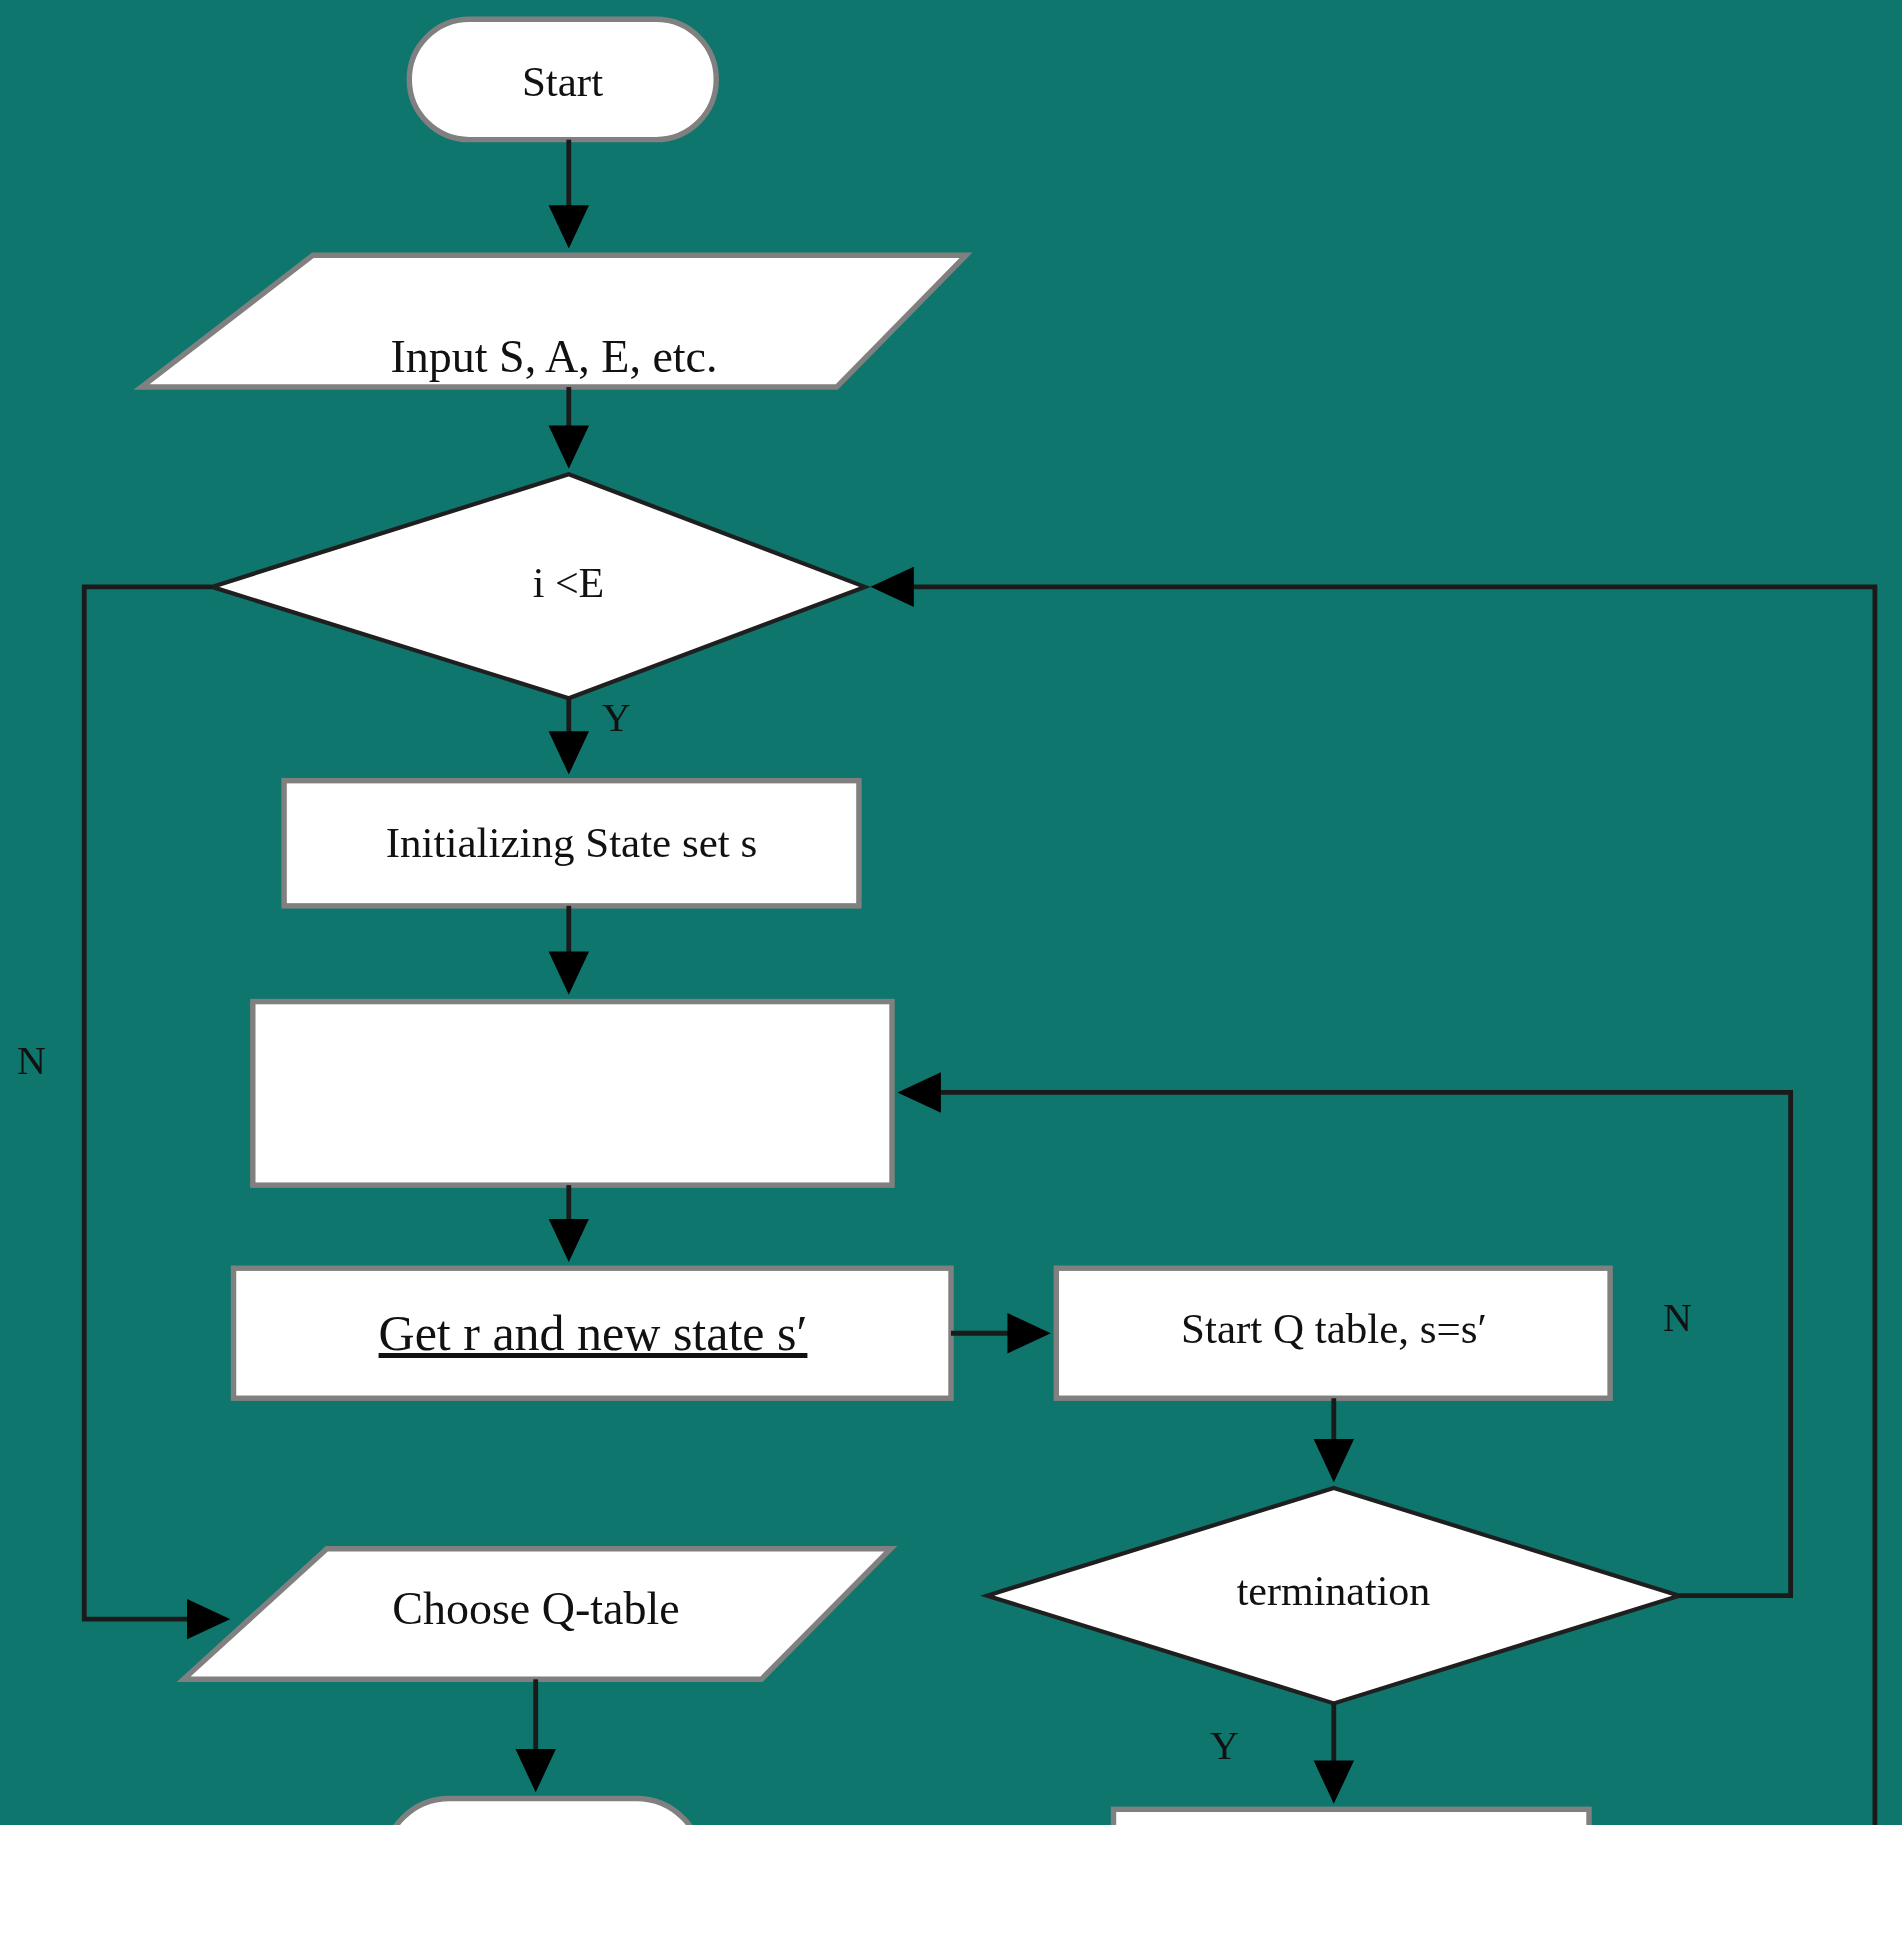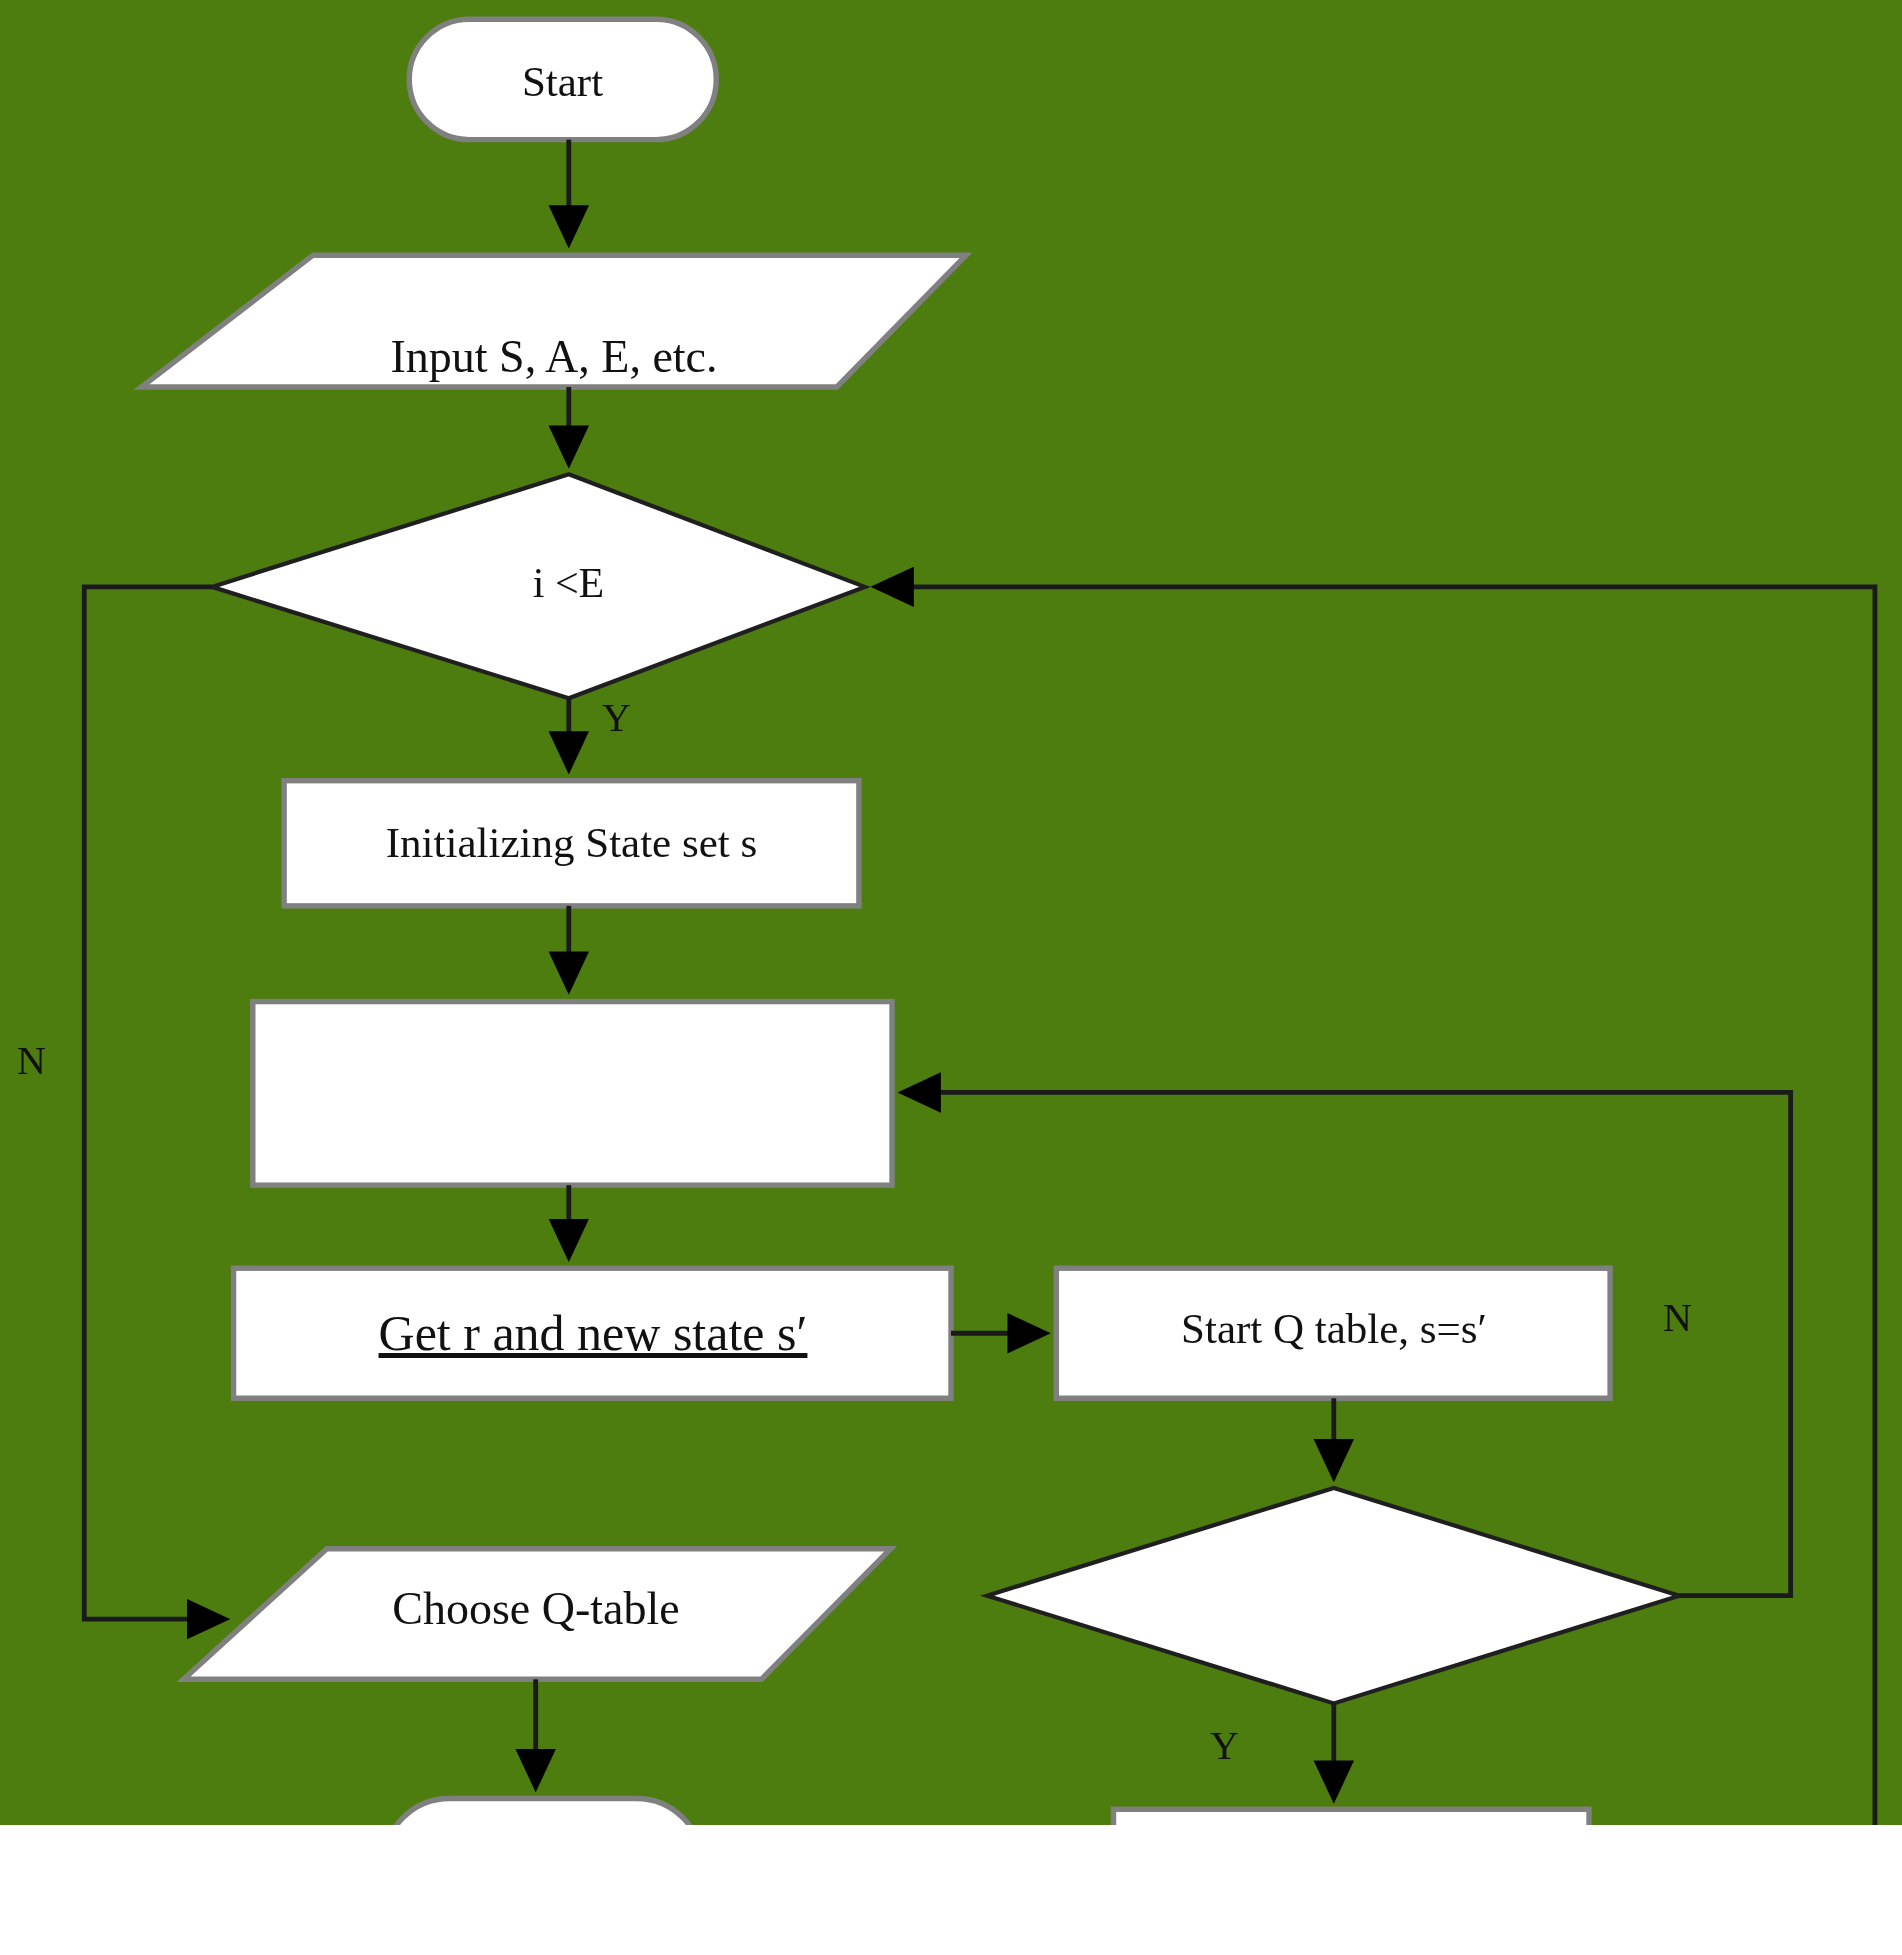--- a/index.html
+++ b/index.html
@@ -1,17 +1,17 @@
 <!DOCTYPE html>
 <html style="font-size:9.6px"><head>
 <meta charset="utf-8">
 <style>
   html,body{margin:0;padding:0;background:#ffffff;}
   body{font-family:"Liberation Serif",serif;}
-  #stage{position:relative;width:1902px;height:1825px;background:#4d7c0f;overflow:hidden;}
+  #stage{position:relative;width:1902px;height:1825px;background:#0f766e;overflow:hidden;}
   svg#flow{position:absolute;left:0;top:0;width:1902px;height:1955px;}
   .shape-fill{fill:#ffffff;}
   .shape-stroke{stroke:#808080;stroke-width:9;}
   .conn{stroke:#1a1a1a;stroke-width:8;fill:none;}
   .arrowhead{fill:#000000;}
   .nodetext{
     position:absolute;
     color:#111111;
     font-family:"Liberation Serif",serif;
     text-align:center;
@@ -91,20 +91,21 @@
 
   <div class="nodetext" style="left:421px;top:560px;width:295px;font-size:42px;">i &lt;E</div>
 
   <div class="nodetext" style="left:284px;top:819px;width:575px;font-size:43px;">Initializing State set s</div>
 
 
   <div class="nodetext" style="left:241px;top:1305px;width:704px;font-size:50px;text-decoration:underline;">Get r and new state  s′</div>
 
   <div class="nodetext" style="left:1060px;top:1305px;width:548px;font-size:43px;">Start Q table, s=s′</div>
 
+  <div class="nodetext" style="left:1144px;top:1568px;width:379px;font-size:42px;">termination</div>
 
 
   <div class="nodetext" style="left:295px;top:1583px;width:482px;font-size:46px;">Choose Q-table</div>
 
   <div class="nodetext" style="left:383px;top:1851px;width:319px;font-size:43px;">end</div>
 
   <div class="lbl" style="left:17px;top:1037px;">N</div>
 
   <div class="lbl" style="left:602px;top:694px;">Y</div>
 

